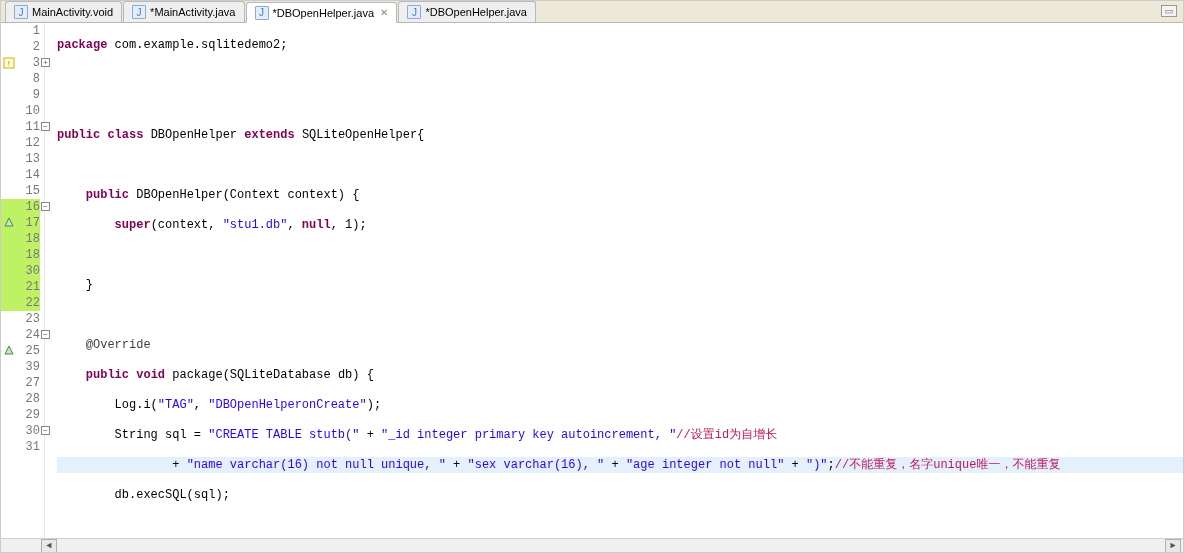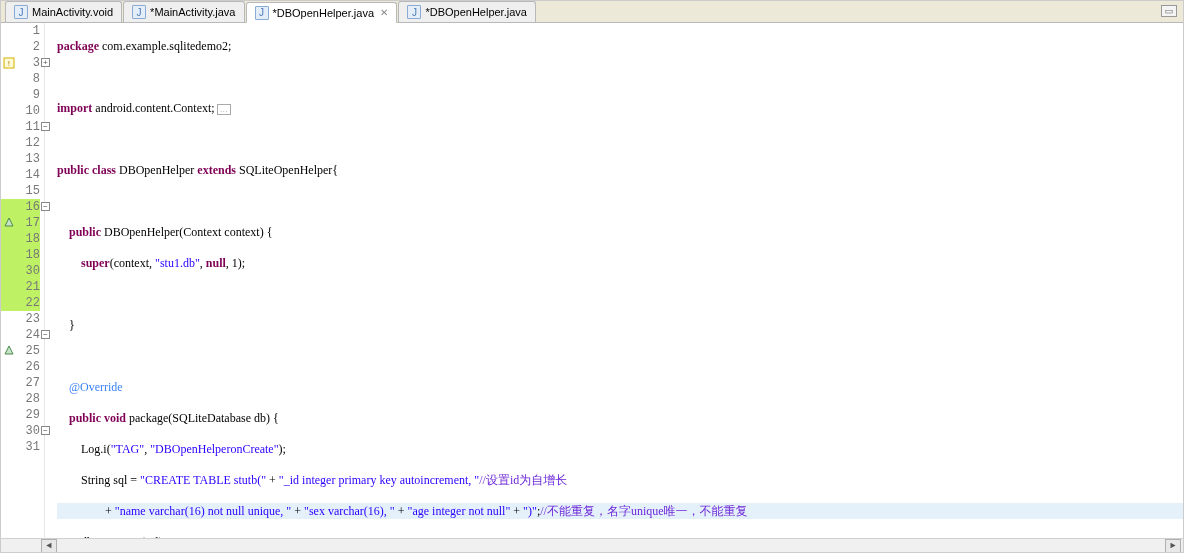--- a/index.html
+++ b/index.html
@@ -111,31 +111,30 @@
   position: absolute;
   left: 2px;
   top: 2px;
   width: 12px;
   height: 12px;
 }
 .code-area {
   flex: 1;
   padding-left: 12px;
   white-space: pre;
-  font-family: Liberation Serif, serif;
 }
 .code-line {
   height: 16px;
   line-height: 16px;
 }
 .code-line.highlight { background: #e4f1fb; }
 .kw { color: #7f0055; font-weight: bold; }
 .str { color: #2a00ff; }
-.cmt-g { color: #6d28d9; }
-.ann { color: #3b82f6; }
+.cmt-g { color: #be185d; }
+.ann { color: #404040; }
 .scroll-bar {
   height: 16px;
   background: #f0f0f0;
   border-top: 1px solid #d0d0d0;
   position: relative;
 }
 .scroll-arrow {
   width: 16px;
   height: 14px;
   background: #e8e8e8;
@@ -206,32 +205,31 @@
     <div class="gutter-line highlight"><span>21</span></div>
     <div class="gutter-line highlight"><span>22</span></div>
     <div class="gutter-line"><span>23</span></div>
     <div class="gutter-line"><span>24</span><span class="fold-col">−</span></div>
     <div class="gutter-line">
       <svg class="gutter-anno" viewBox="0 0 12 12">
           <path d="M6 1 L10 9 L2 9 Z" fill="#c8e4c8" stroke="#4a8a4a"></path>
         </svg>
       <span>25</span>
     </div>
-    <div class="gutter-line"><span>26</span></div>
+    <div class="gutter-line"><span>39</span></div>
     <div class="gutter-line"><span>27</span></div>
     <div class="gutter-line"><span>28</span></div>
     <div class="gutter-line"><span>29</span></div>
     <div class="gutter-line"><span>30</span><span class="fold-col">−</span></div>
     <div class="gutter-line"><span>31</span></div>
   </div>
 
   <div class="code-area">
 <div class="code-line"><span class="kw">package</span><span> com.example.sqlitedemo2;</span></div>
 <div class="code-line"></div>
-<div class="code-line"><span class="kw">import</span><span> android.content.Context;</span><span style="border:1px solid #aaa;padding:0 2px;margin-left:2px;font-size:8px;color:#999">…</span></div>
 <div class="code-line"></div>
 <div class="code-line"><span class="kw">public</span> <span class="kw">class</span><span> DBOpenHelper </span><span class="kw">extends</span><span> SQLiteOpenHelper{</span></div>
 <div class="code-line"></div>
 <div class="code-line">    <span class="kw">public</span><span> DBOpenHelper(Context context) {</span></div>
 <div class="code-line">        <span class="kw">super</span><span>(context, </span><span class="str">"stu1.db"</span><span>, </span><span class="kw">null</span><span>, 1);</span></div>
 <div class="code-line"></div>
 <div class="code-line">    <span>}</span></div>
 <div class="code-line"></div>
 <div class="code-line">    <span class="ann">@Override</span></div>
 <div class="code-line">    <span class="kw">public</span> <span class="kw">void</span><span> package(SQLiteDatabase db) {</span></div>

